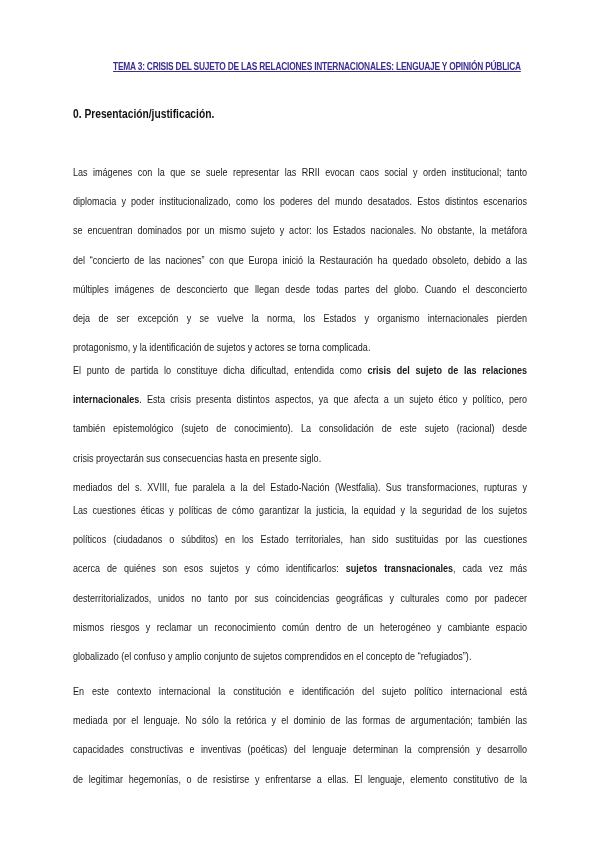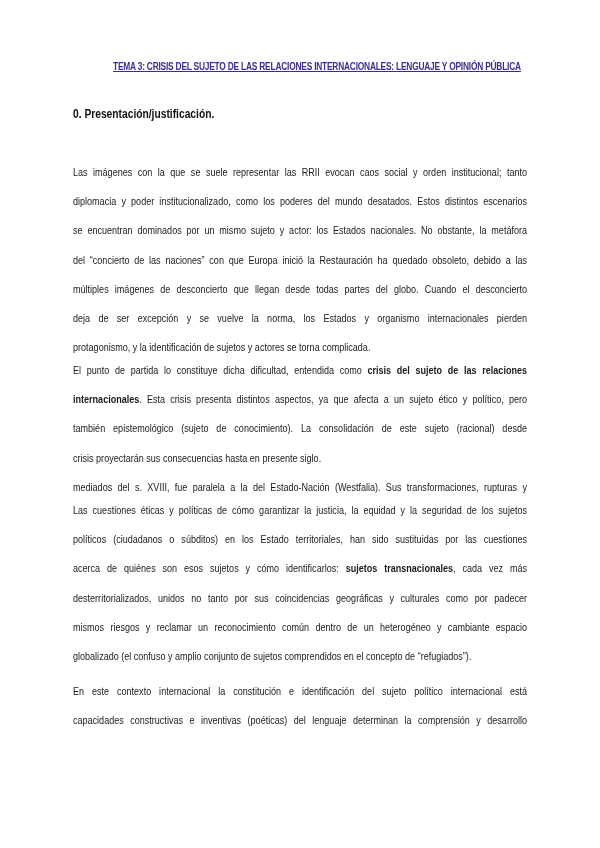--- a/index.html
+++ b/index.html
@@ -69,16 +69,18 @@
     <span class="line"><span class="cond">Las cuestiones éticas y políticas de cómo garantizar la justicia, la equidad y la seguridad de los sujetos</span></span>
     <span class="line"><span class="cond">políticos (ciudadanos o súbditos) en los Estado territoriales, han sido sustituidas por las cuestiones</span></span>
     <span class="line"><span class="cond"><span>acerca de quiénes son esos sujetos y cómo identificarlos: </span><span class="bold">sujetos transnacionales</span><span>, cada vez más</span></span></span>
     <span class="line"><span class="cond">desterritorializados, unidos no tanto por sus coincidencias geográficas y culturales como por padecer</span></span>
     <span class="line"><span class="cond">mismos riesgos y reclamar un reconocimiento común dentro de un heterogéneo y cambiante espacio</span></span>
     <span class="line last"><span class="cond">globalizado (el confuso y amplio conjunto de sujetos comprendidos en el concepto de “refugiados”).</span></span>
   </div>
 
   <div class="para" style="top:665px;">
     <span class="line"><span class="cond">En este contexto internacional la constitución e identificación del sujeto político internacional está</span></span>
+    <span class="line"><span class="cond">mediada por el lenguaje. No sólo la retórica y el dominio de las formas de argumentación; también las</span></span>
     <span class="line"><span class="cond">capacidades constructivas e inventivas (poéticas) del lenguaje determinan la comprensión y desarrollo</span></span>
+    <span class="line"><span class="cond">de legitimar hegemonías, o de resistirse y enfrentarse a ellas. El lenguaje, elemento constitutivo de la</span></span>
   </div>
 
 </div>
 
 </body></html>

